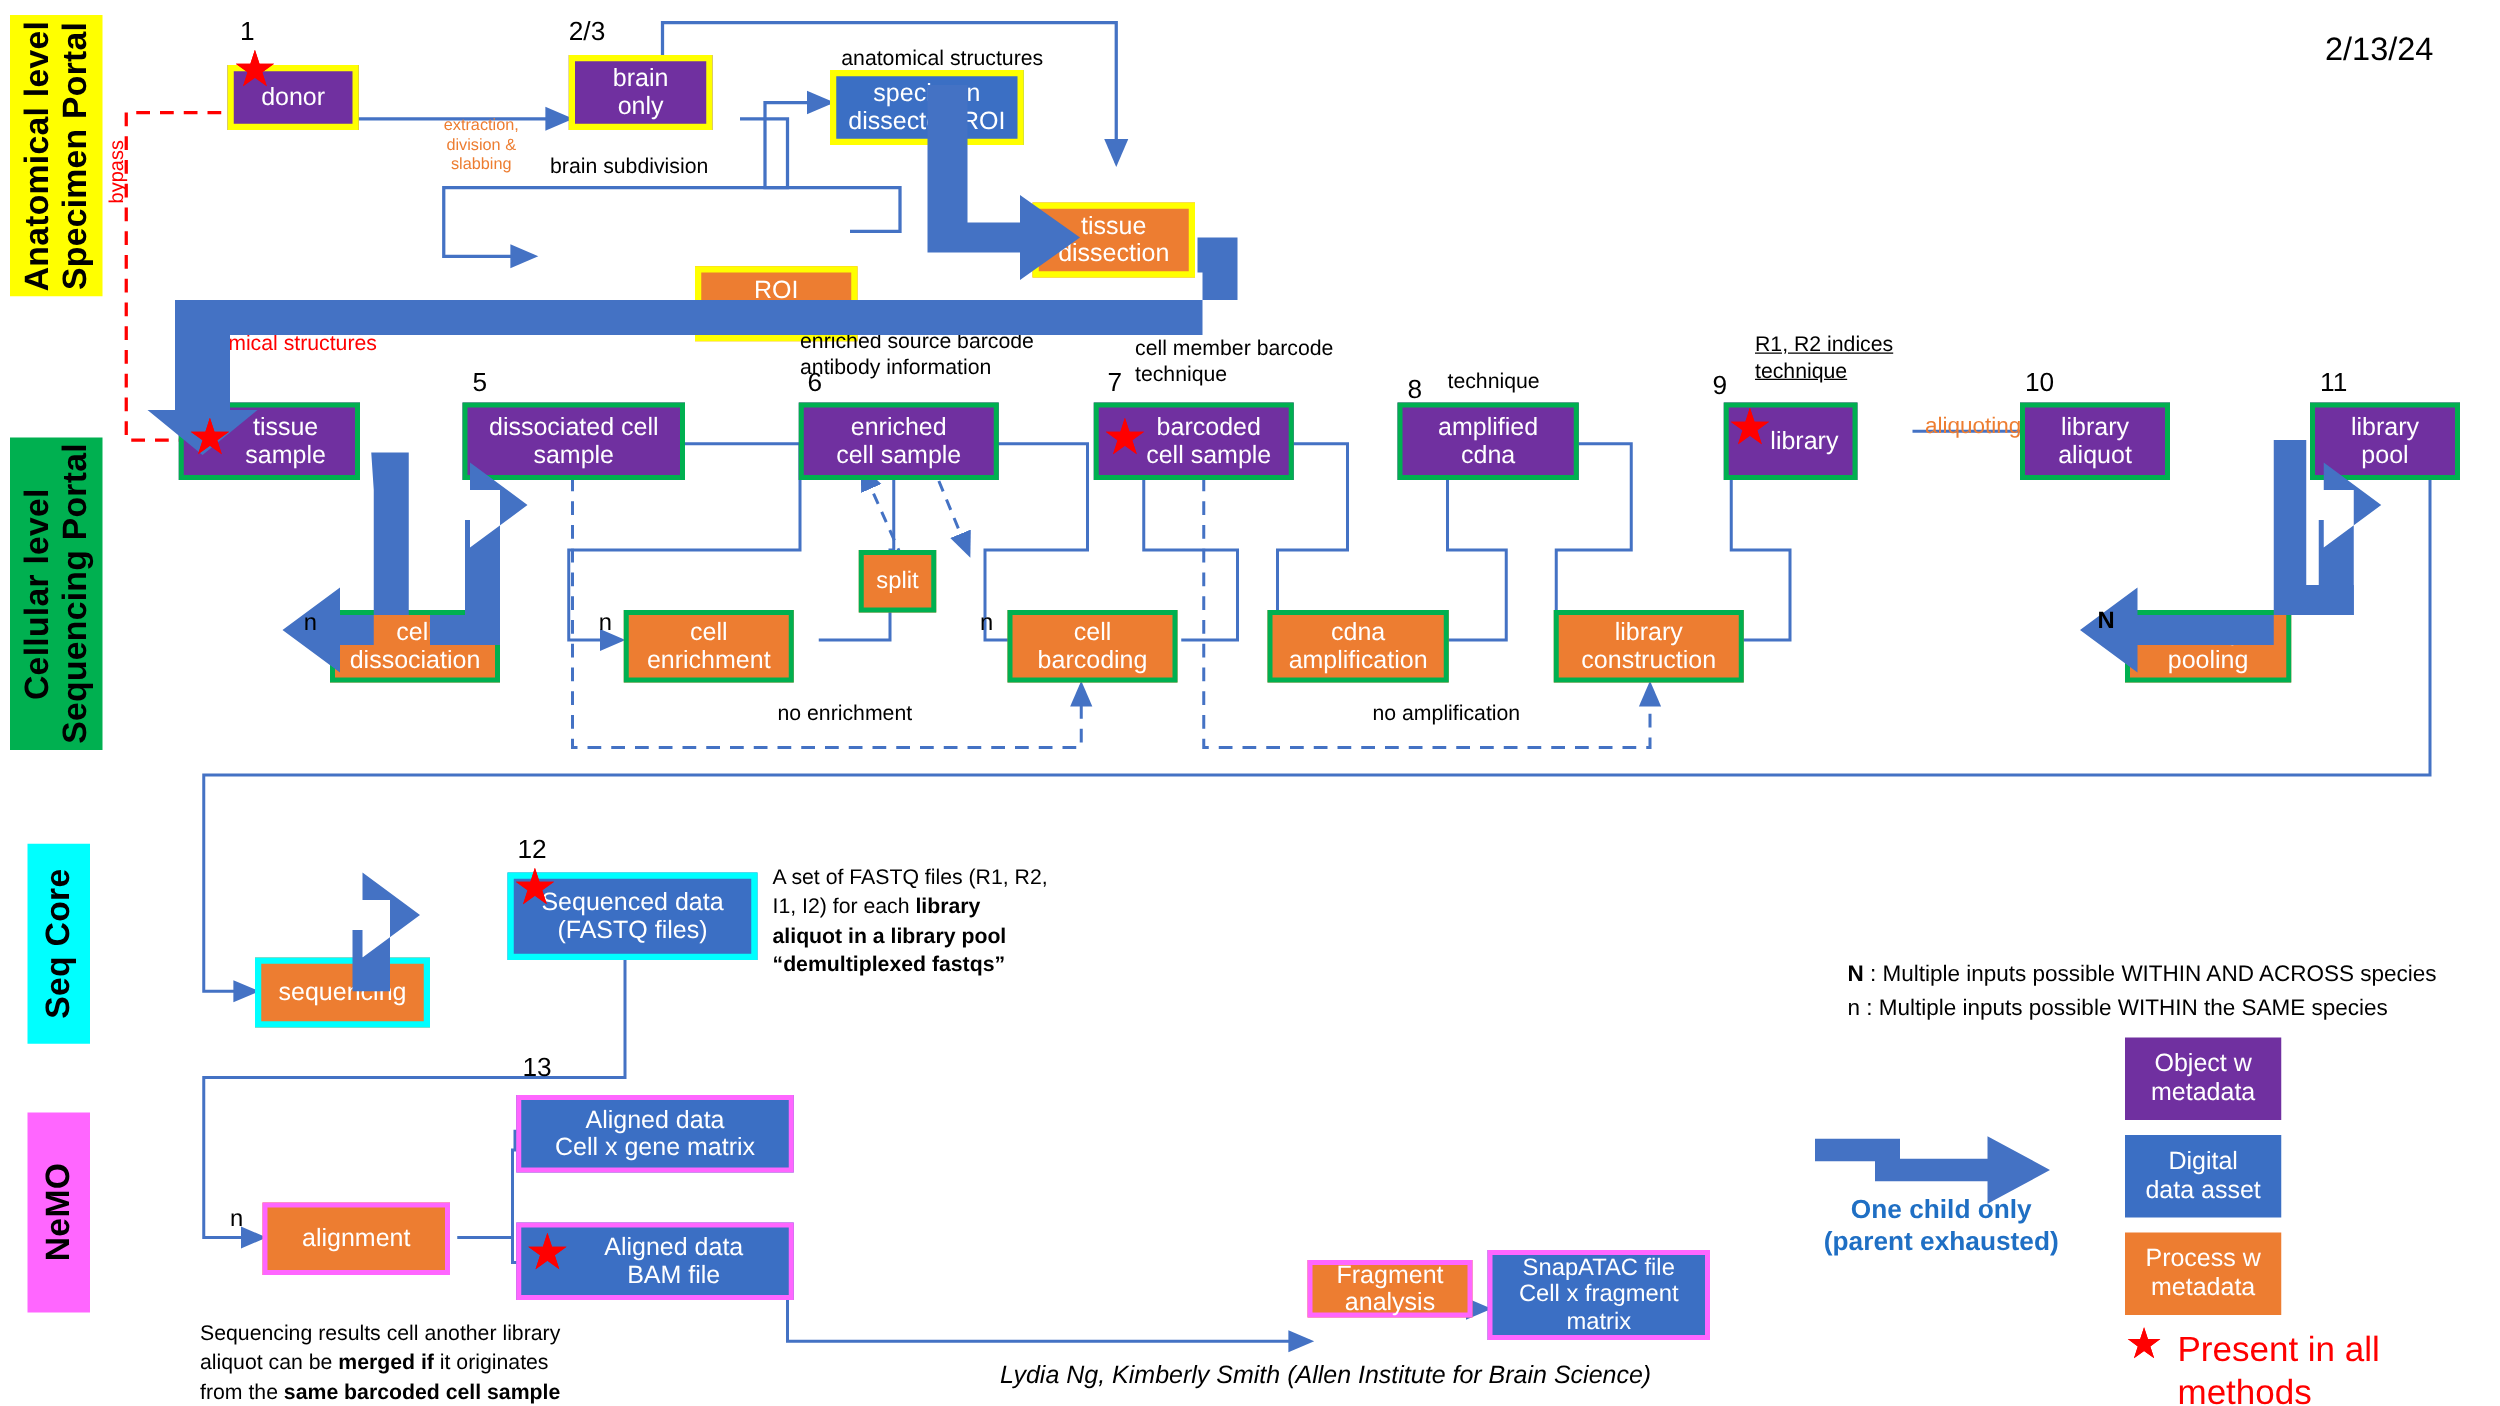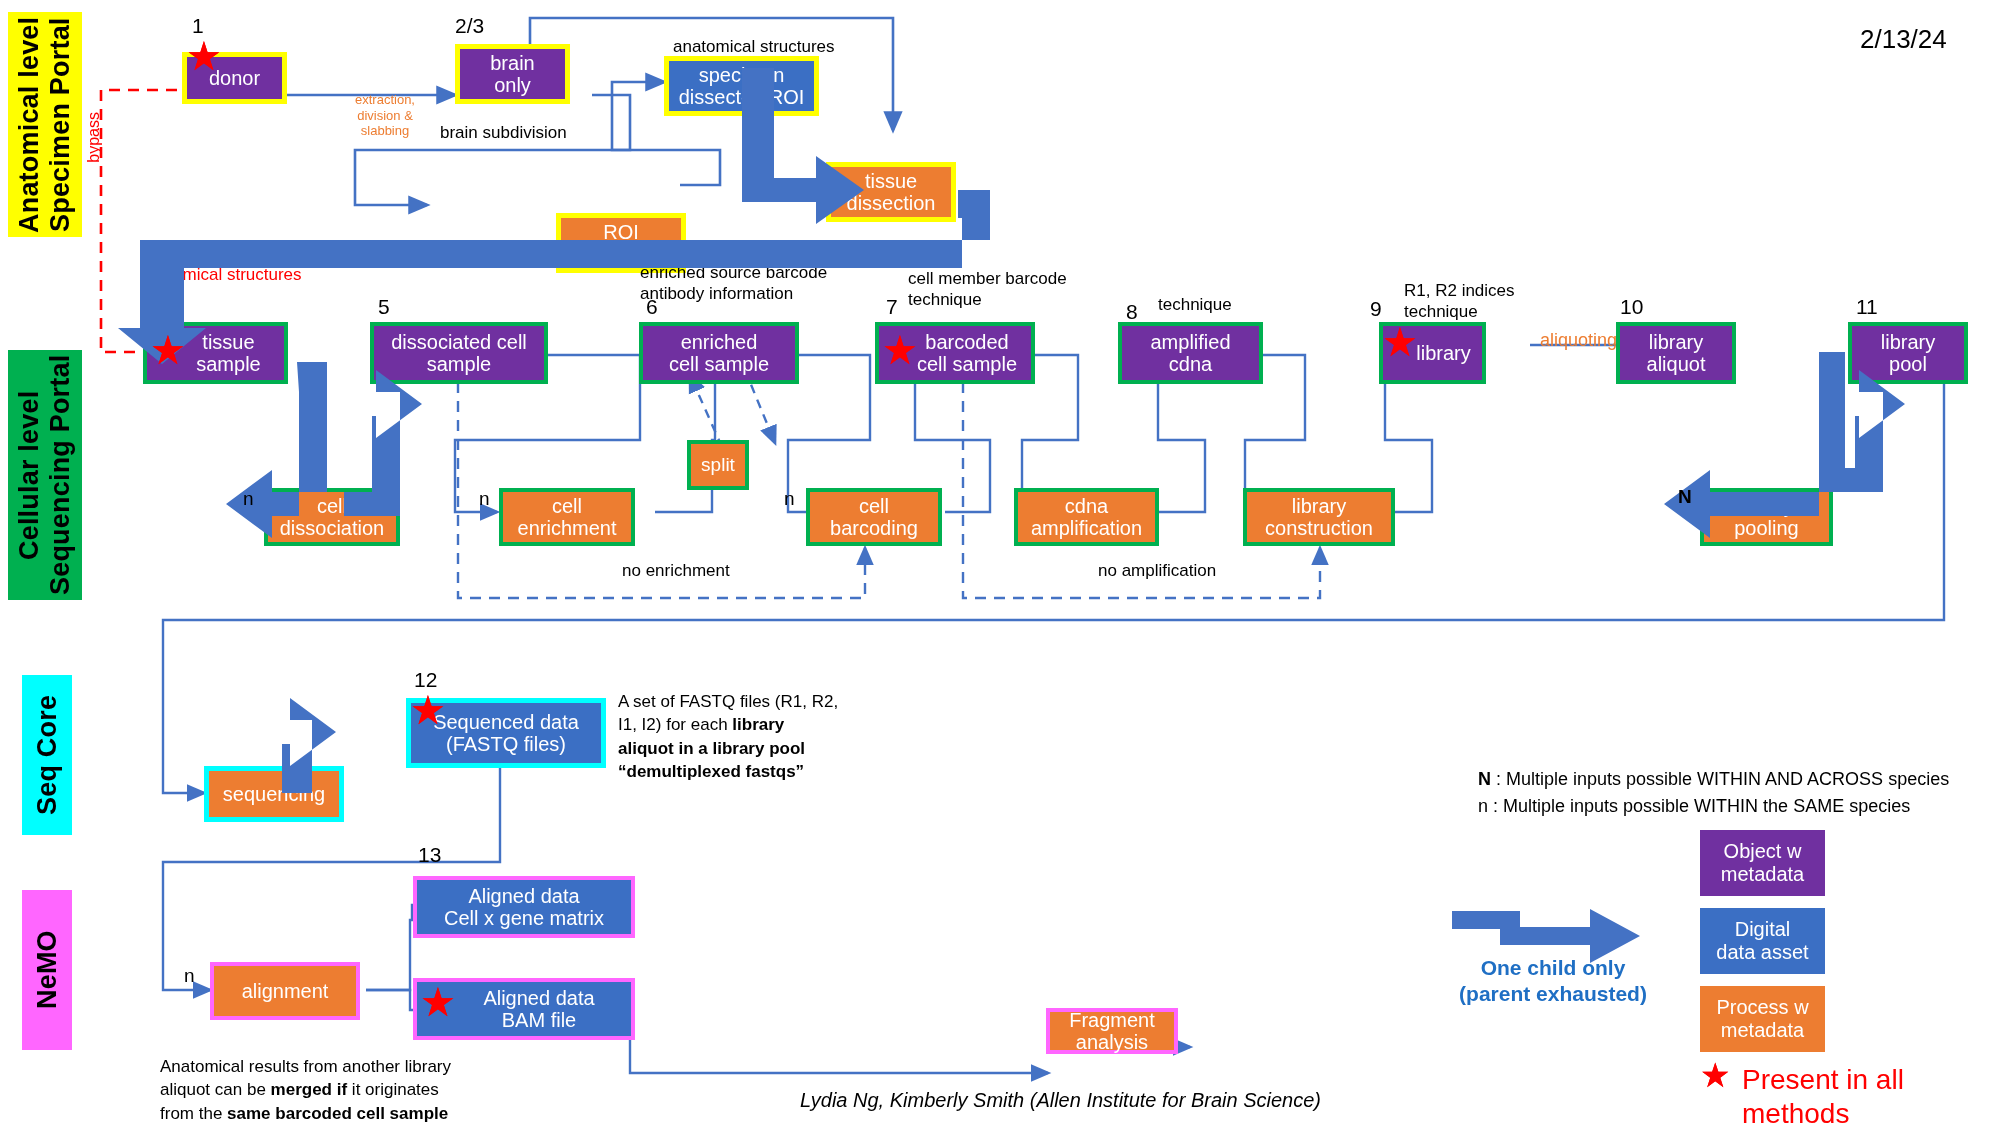--- a/index.html
+++ b/index.html
@@ -250,21 +250,21 @@
   </div>
   <div class="star" style="left:882px;top:330px;">★</div>
 
   <div class="lbl" style="left:1158px;top:295px;">technique</div>
   <div class="num" style="left:1126px;top:300px;">8</div>
   <div class="node obj bd-green" style="left:1118px;top:322px;width:145px;height:62px;">
     <span style="white-space:pre-line;">amplified
 cdna</span>
   </div>
 
-  <div class="lbl" style="left:1404px;top:280px;width:160px;white-space:pre-line;line-height:1.25;">R1, R2 indices
+  <div class="lbl" style="left:1404px;top:265px;width:160px;white-space:pre-line;line-height:1.25;text-decoration:underline;">R1, R2 indices
 technique</div>
   <div class="num" style="left:1370px;top:297px;">9</div>
   <div class="node obj bd-green" style="left:1379px;top:322px;width:107px;height:62px;">
     <span style="white-space:pre-line;padding-left:22px;">library</span>
   </div>
   <div class="star" style="left:1382px;top:322px;">★</div>
 
   <div class="lbl txt-orange" style="left:1540px;top:330px;font-size:18px;">aliquoting</div>
 
   <div class="num" style="left:1620px;top:295px;">10</div>
@@ -353,24 +353,29 @@
     <span style="white-space:pre-line;padding-left:30px;">Aligned data
 BAM file</span>
   </div>
   <div class="star" style="left:420px;top:982px;">★</div>
 
   <div class="node proc bd-magenta" style="left:1046px;top:1008px;width:132px;height:46px;justify-content:center;">
     <span style="white-space:pre-line;">Fragment
 analysis</span>
   </div>
 
+  <div class="node data bd-magenta" style="left:1190px;top:1000px;width:178px;height:72px;font-size:19px;">
+    <span style="white-space:pre-line;">SnapATAC file
+Cell x fragment
+matrix</span>
+  </div>
 
 
   <div class="lbl" style="left:160px;top:1055px;width:330px;line-height:1.38;font-size:17px;">
-    <span>Anatomical results from another library</span><br>
+    <span>Sequencing results cell another library</span><br>
     <span>aliquot can be </span><span class="b">merged if</span><span> it originates</span><br>
     <span>from the </span><span class="b">same barcoded cell sample</span>
   </div>
 
   <div class="lbl i" style="left:800px;top:1088px;font-size:20px;font-style:italic;">Lydia Ng, Kimberly Smith (Allen Institute for Brain Science)</div>
 
   <div class="lbl" style="left:1478px;top:766px;width:520px;font-size:18px;line-height:1.5;">
     <span class="b">N</span><span> : Multiple inputs possible WITHIN AND ACROSS species</span><br>
     <span>n</span><span> : Multiple inputs possible WITHIN the SAME species</span>
   </div>

